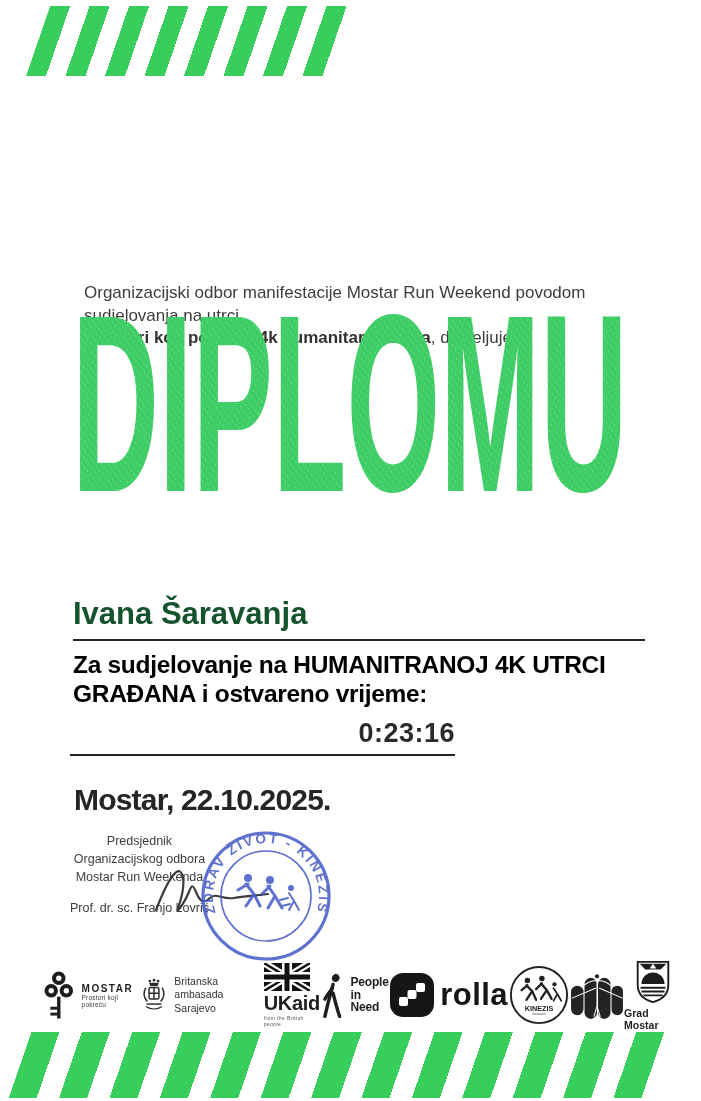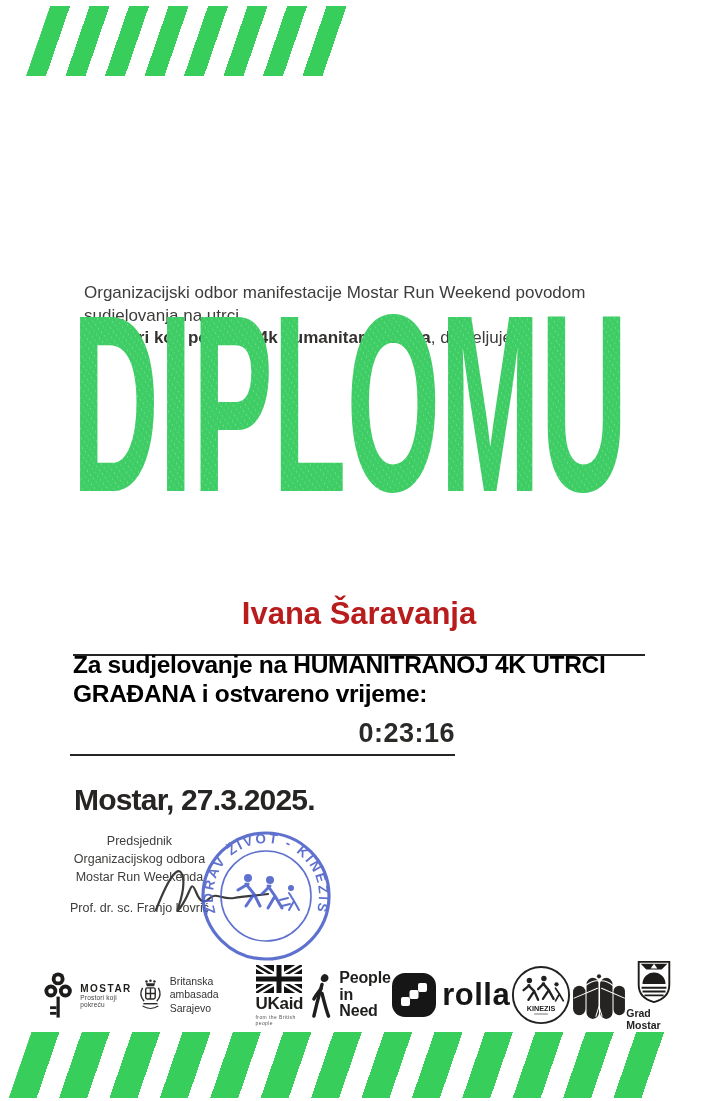--- a/index.html
+++ b/index.html
@@ -20,22 +20,22 @@
   
   .brand{position:absolute;left:80px;top:118px;display:flex;align-items:center;gap:8px;}
   .brand svg{width:100px;height:97px;}
   .brand-text{font-weight:bold;font-size:37px;line-height:.97;letter-spacing:-1.2px;color:#272523;}
   
   .intro{position:absolute;left:84px;top:282px;width:575px;font-size:17px;line-height:1.33;color:#3d3c3b;}
   .intro b{color:#33322f;}
   
   .award{position:absolute;left:72px;top:308px;}
   
-  .recipient{position:absolute;left:73px;top:596px;width:572px;text-align:center;
-    font-size:31px;font-weight:bold;color:#b91c1c;border-bottom:2.5px solid #262524;padding-bottom:22px;}
+  .recipient{position:absolute;left:73px;top:596px;width:572px;text-align:left;
+    font-size:31px;font-weight:bold;color:#14532d;border-bottom:2.5px solid #262524;padding-bottom:7px;}
   .statement{position:absolute;left:73px;top:650px;width:588px;
     font-size:24.5px;font-weight:bold;line-height:1.2;color:#000000;letter-spacing:-.3px;}
   .time-line{position:absolute;left:70px;top:718px;width:375px;
     font-size:27px;font-weight:bold;color:#2b2a29;border-bottom:2.5px solid #262524;
     padding:0 0 5px 10px;letter-spacing:.5px;text-align:right;}
   .place-date{position:absolute;left:74px;top:783px;font-size:30px;font-weight:bold;
     letter-spacing:-.8px;color:#272523;}
   
   .sig{position:absolute;left:70px;top:833px;font-size:12.5px;line-height:1.42;color:#3e3d3c;text-align:center;}
   .sig .name{margin-top:14px;}
@@ -43,24 +43,24 @@
   .stamp{position:absolute;left:196px;top:826px;opacity:.88;}
   
   .sponsors{position:absolute;left:42px;top:956px;width:640px;height:78px;
     display:flex;align-items:center;justify-content:space-between;}
   .logo{display:flex;align-items:center;gap:6px;color:#1f1e1d;}
   .logo .stack{display:flex;flex-direction:column;}
   .logo-mostar .nm{font-size:10px;font-weight:bold;letter-spacing:1.5px;}
   .logo-mostar .tg{font-size:6.5px;letter-spacing:.2px;color:#403f3e;}
   .logo-emb .tx{font-size:10.5px;line-height:1.25;color:#343332;}
   .logo-ukaid{flex-direction:column;align-items:flex-start;gap:2px;}
-  .logo-ukaid .wm{font-size:17px;font-weight:800;letter-spacing:-.3px;line-height:1;text-align:center;}
+  .logo-ukaid .wm{font-size:20px;font-weight:800;letter-spacing:-.3px;line-height:1;text-align:center;}
   .logo-ukaid .wm .aid{font-weight:700;}
   .logo-ukaid .tg{font-size:5px;letter-spacing:.4px;color:#555;}
-  .logo-pin .tx{font-size:16px;font-weight:bold;line-height:1.05;letter-spacing:-.2px;}
+  .logo-pin .tx{font-size:12px;font-weight:bold;line-height:1.05;letter-spacing:-.2px;}
   .logo-rolla .nm{font-size:31px;font-weight:800;letter-spacing:.5px;color:#161616;}
   .logo-grad{flex-direction:column;gap:3px;align-items:center;}
   .logo-grad .nm{font-size:10.5px;font-weight:bold;color:#232221;}
 </style>
 </head>
 <body>
 
 <div class="page" style="--green:#38ce5c;">
 
   <div class="stripes top"></div>
@@ -106,21 +106,21 @@
       <text x="0" y="183" transform="scale(0.478,1)" font-family="Liberation Sans, sans-serif" font-weight="bold" font-size="252" fill="url(#diplotex)">DIPLOMU</text>
     </svg>
   </div>
 
   <div class="recipient">Ivana Šaravanja</div>
 
   <div class="statement">Za sudjelovanje na HUMANITRANOJ 4K UTRCI GRAĐANA i ostvareno vrijeme:</div>
 
   <div class="time-line">0:23:16</div>
 
-  <div class="place-date">Mostar, 27.3.2025.</div>
+  <div class="place-date">Mostar, 22.10.2025.</div>
 
   <div class="sig">
     <div>Predsjednik</div>
     <div>Organizacijskog odbora</div>
     <div>Mostar Run Weekenda</div>
     <div class="name">Prof. dr. sc. Franjo Lovrić</div>
   </div>
 
   <svg class="squiggle" width="130" height="72">
     <path d="M6,58 C20,22 30,10 33,26 C36,44 22,66 30,56 C42,40 40,26 46,40 C50,50 54,52 60,46 C66,40 72,48 84,46 C96,44 104,44 118,42" fill="none" stroke="#3c3b3a" stroke-width="2.2" stroke-linecap="round"></path>

